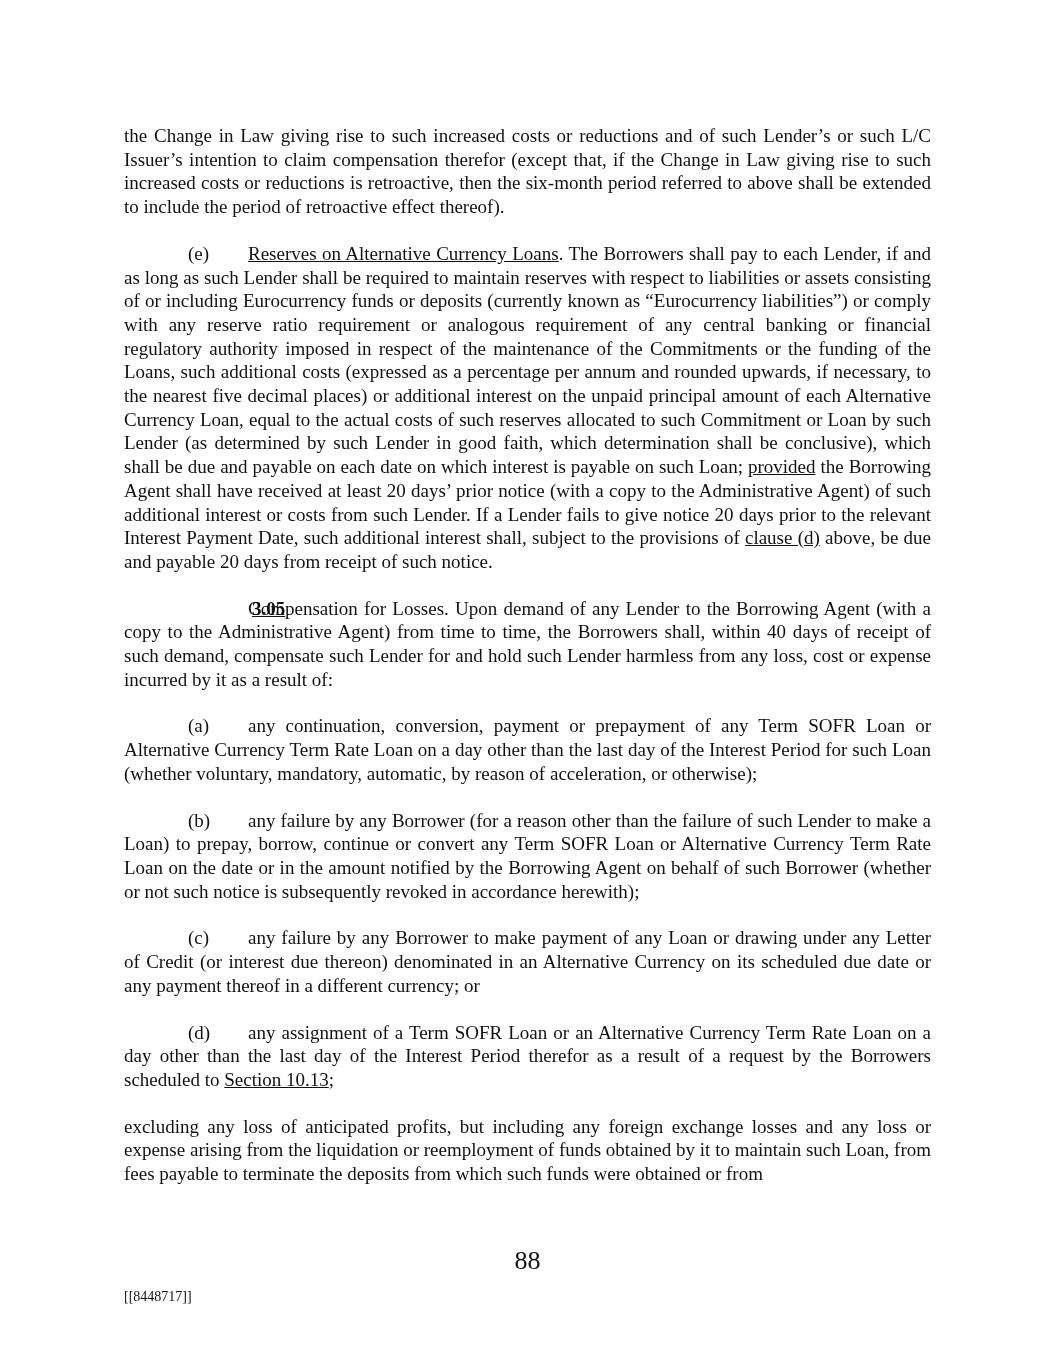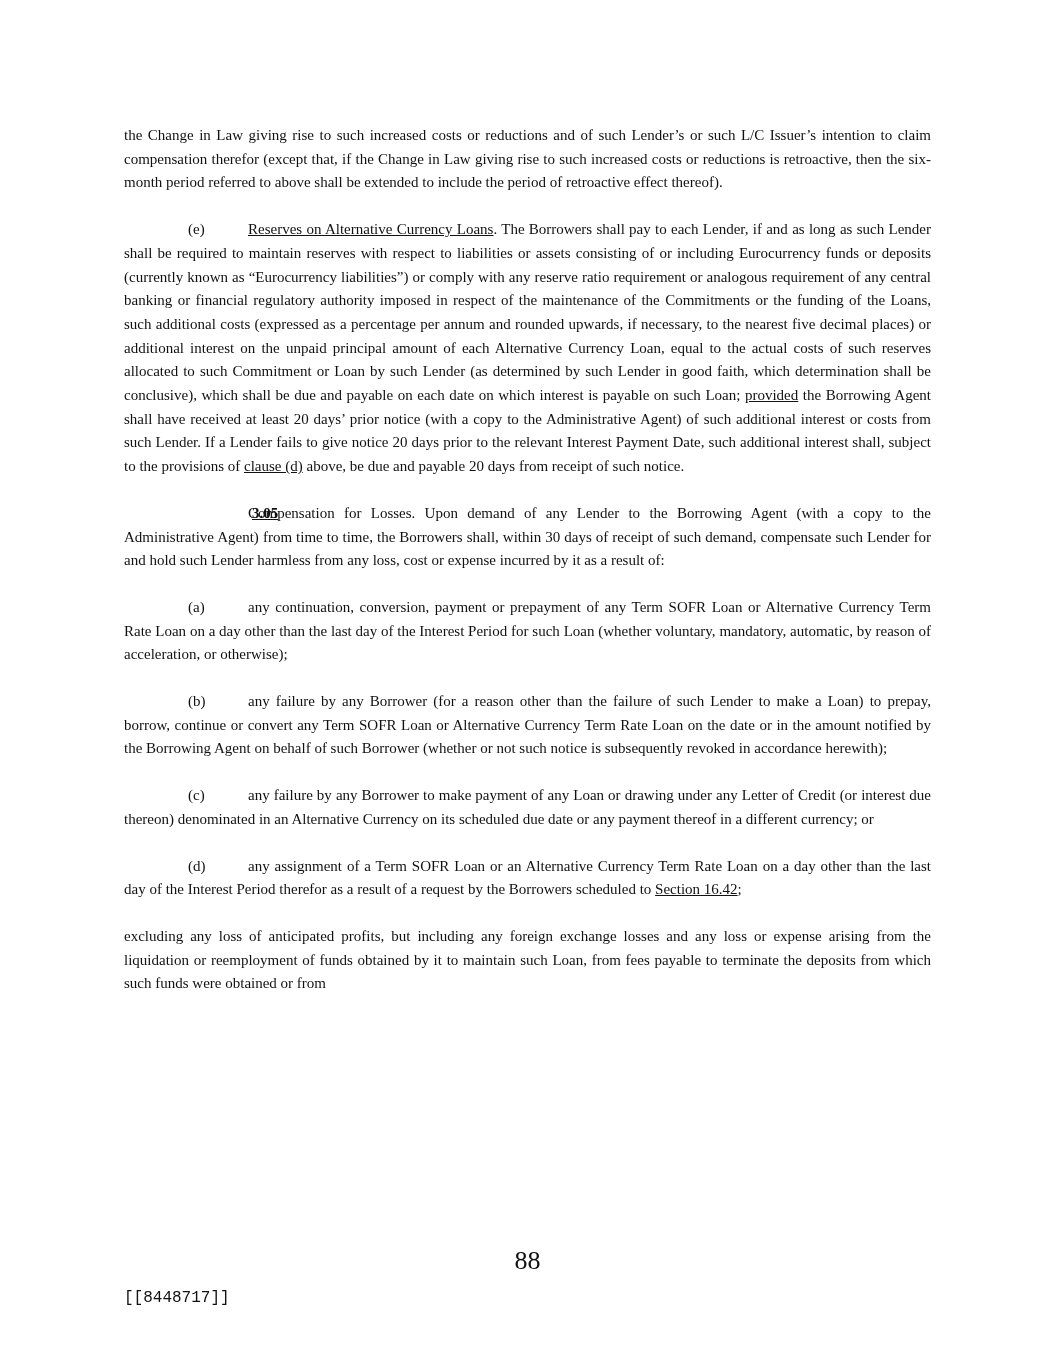--- a/index.html
+++ b/index.html
@@ -1,67 +1,67 @@
 <!DOCTYPE html>
 <html><head>
 <meta charset="utf-8">
 <style>
   html, body { margin: 0; padding: 0; background: #ffffff; }
   body { width: 1055px; height: 1365px; position: relative; overflow: hidden; }
   .page {
     position: absolute; left: 124px; top: 124px; width: 807px;
-    font-family: "Liberation Serif", serif; font-size: 15px; line-height: 23.7px;
+    font-family: "Liberation Serif", serif; font-size: 19px; line-height: 23.7px;
     color: #111111; text-align: justify;
   }
   .para { margin: 0 0 23px 0; }
   .indent { text-indent: 64px; }
   .label { display: inline-block; width: 60px; text-indent: 0; }
   .u { text-decoration: underline; }
   .b { font-weight: normal; }
   .sec-num { display: inline-block; width: 60px; font-weight: bold; text-decoration: underline; }
   .page-num {
     position: absolute; left: 0; width: 1055px; top: 1246px; text-align: center;
     font-family: "Liberation Serif", serif; font-size: 26px; color: #111111;
   }
   .doc-id {
     position: absolute; left: 124px; top: 1289px;
-    font-family: Liberation Mono, monospace; font-size: 16px; color: #111111;
+    font-family: Liberation Serif, serif; font-size: 14px; color: #111111;
   }
 </style>
 </head>
 <body>
 
 <div class="page">
 
   <p class="para">
     <span>the Change in Law giving rise to such increased costs or reductions and of such Lender’s or such L/C Issuer’s intention to claim compensation therefor (except that, if the Change in Law giving rise to such increased costs or reductions is retroactive, then the six-month period referred to above shall be extended to include the period of retroactive effect thereof).</span>
   </p>
 
   <p class="para indent">
     <span class="label">(e)</span><span class="u">Reserves on Alternative Currency Loans</span><span>.  The Borrowers shall pay to each Lender, if and as long as such Lender shall be required to maintain reserves with respect to liabilities or assets consisting of or including Eurocurrency funds or deposits (currently known as “Eurocurrency liabilities”) or comply with any reserve ratio requirement or analogous requirement of any central banking or financial regulatory authority imposed in respect of the maintenance of the Commitments or the funding of the Loans, such additional costs (expressed as a percentage per annum and rounded upwards, if necessary, to the nearest five decimal places) or additional interest on the unpaid principal amount of each Alternative Currency Loan, equal to the actual costs of such reserves allocated to such Commitment or Loan by such Lender (as determined by such Lender in good faith, which determination shall be conclusive), which shall be due and payable on each date on which interest is payable on such Loan; </span><span class="u">provided</span><span> the Borrowing Agent shall have received at least 20 days’ prior notice (with a copy to the Administrative Agent) of such additional interest or costs from such Lender.  If a Lender fails to give notice 20 days prior to the relevant Interest Payment Date, such additional interest shall, subject to the provisions of </span><span class="u">clause (d)</span><span> above, be due and payable 20 days from receipt of such notice.</span>
   </p>
 
   <p class="para indent">
-    <span class="sec-num">3.05</span><span class="b">Compensation for Losses.</span><span>  Upon demand of any Lender to the Borrowing Agent (with a copy to the Administrative Agent) from time to time, the Borrowers shall, within 30 days of receipt of such demand, compensate such Lender for and hold such Lender harmless from any loss, cost or expense incurred by it as a result of:</span>
+    <span class="sec-num">3.05</span><span class="b">Compensation for Losses.</span><span>  Upon demand of any Lender to the Borrowing Agent (with a copy to the Administrative Agent) from time to time, the Borrowers shall, within 40 days of receipt of such demand, compensate such Lender for and hold such Lender harmless from any loss, cost or expense incurred by it as a result of:</span>
   </p>
 
   <p class="para indent">
     <span class="label">(a)</span><span>any continuation, conversion, payment or prepayment of any Term SOFR Loan or Alternative Currency Term Rate Loan on a day other than the last day of the Interest Period for such Loan (whether voluntary, mandatory, automatic, by reason of acceleration, or otherwise);</span>
   </p>
 
   <p class="para indent">
     <span class="label">(b)</span><span>any failure by any Borrower (for a reason other than the failure of such Lender to make a Loan) to prepay, borrow, continue or convert any Term SOFR Loan or Alternative Currency Term Rate Loan on the date or in the amount notified by the Borrowing Agent on behalf of such Borrower (whether or not such notice is subsequently revoked in accordance herewith);</span>
   </p>
 
   <p class="para indent">
     <span class="label">(c)</span><span>any failure by any Borrower to make payment of any Loan or drawing under any Letter of Credit (or interest due thereon) denominated in an Alternative Currency on its scheduled due date or any payment thereof in a different currency; or</span>
   </p>
 
   <p class="para indent">
-    <span class="label">(d)</span><span>any assignment of a Term SOFR Loan or an Alternative Currency Term Rate Loan on a day other than the last day of the Interest Period therefor as a result of a request by the Borrowers scheduled to </span><span class="u">Section 16.42</span><span>;</span>
+    <span class="label">(d)</span><span>any assignment of a Term SOFR Loan or an Alternative Currency Term Rate Loan on a day other than the last day of the Interest Period therefor as a result of a request by the Borrowers scheduled to </span><span class="u">Section 10.13</span><span>;</span>
   </p>
 
   <p class="para">
     <span>excluding any loss of anticipated profits, but including any foreign exchange losses and any loss or expense arising from the liquidation or reemployment of funds obtained by it to maintain such Loan, from fees payable to terminate the deposits from which such funds were obtained or from</span>
   </p>
 
 </div>
 
 <div class="page-num">88</div>
 <div class="doc-id">[[8448717]]</div>

